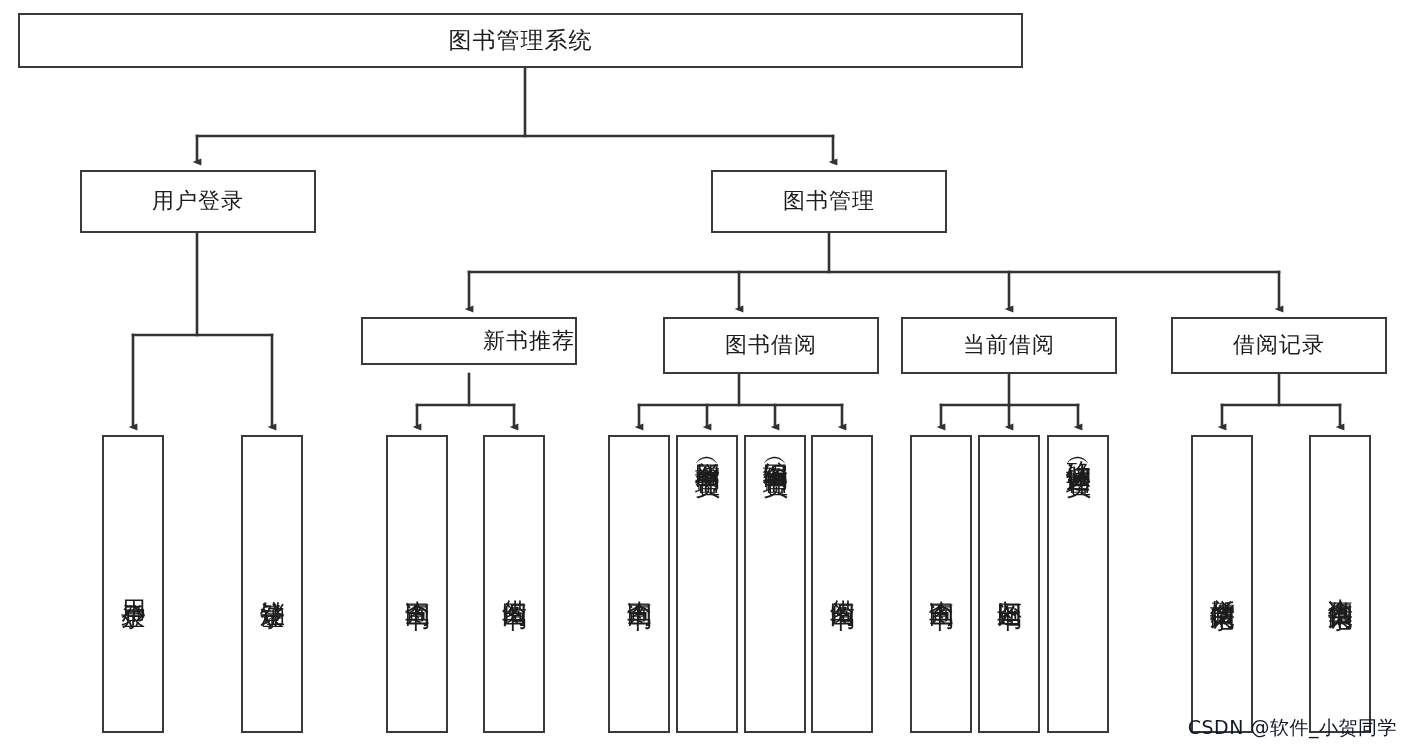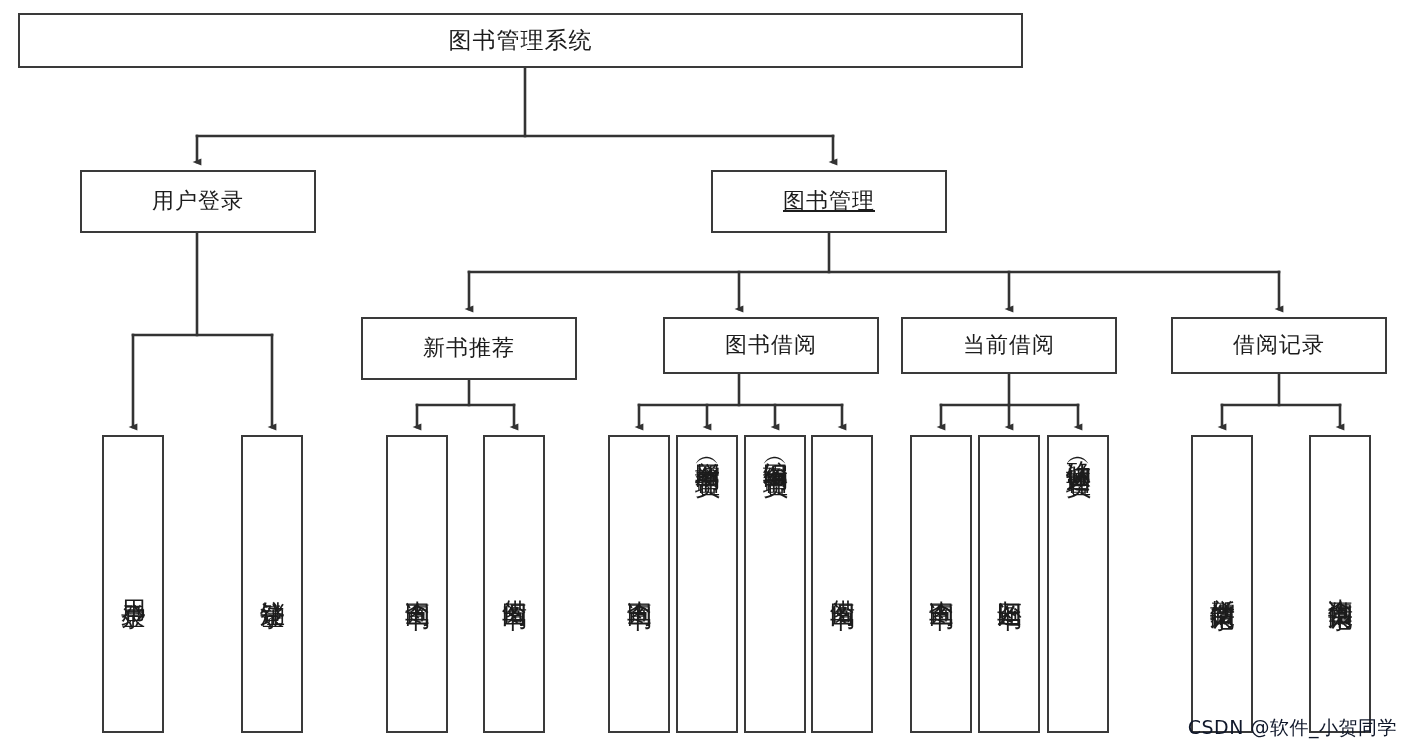--- a/index.html
+++ b/index.html
@@ -135,25 +135,25 @@
     </g>
   </svg>
 
   <div class="node horizontal root" style="left:18px; top:13px; width:1005px; height:55px;">
     <span>图书管理系统</span>
   </div>
 
   <div class="node horizontal" style="left:80px; top:170px; width:236px; height:63px;">
     <span>用户登录</span>
   </div>
-  <div class="node horizontal" style="left:711px; top:170px; width:236px; height:63px;text-decoration:underline;">
+  <div class="node horizontal" style="left:711px; top:170px; width:236px; height:63px;">
     <span>图书管理</span>
   </div>
 
-  <div class="node horizontal" style="left:361px; top:317px; width:216px; height:63px;">
+  <div class="node horizontal" style="left:361px; top:317px; width:216px; height:48px;justify-content:flex-end;">
     <span>新书推荐</span>
   </div>
   <div class="node horizontal" style="left:631px; top:317px; width:216px; height:57px;margin-left:32px;">
     <span>图书借阅</span>
   </div>
   <div class="node horizontal" style="left:1171px; top:317px; width:216px; height:57px;">
     <span>借阅记录</span>
   </div>
   <div class="node horizontal" style="left:901px; top:317px; width:216px; height:57px;">
     <span>当前借阅</span>

